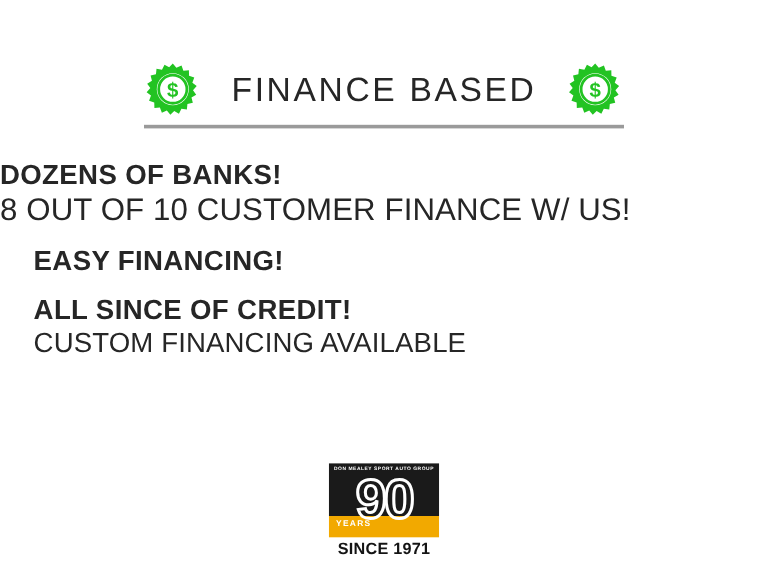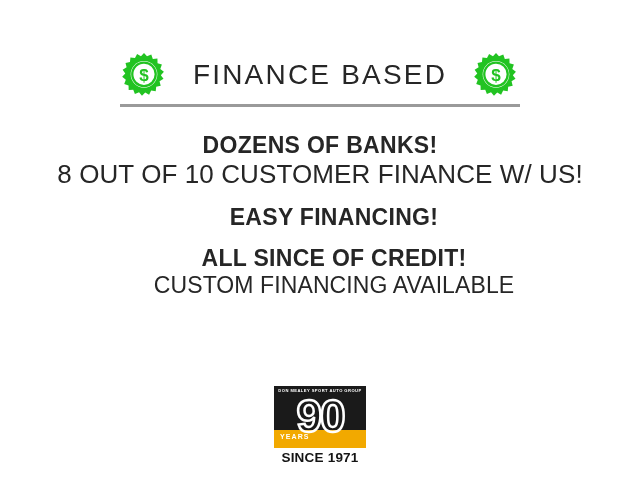--- a/index.html
+++ b/index.html
@@ -61,21 +61,21 @@
     height: 3px;
     background: #9a9a9a;
   }
 
   
   .copy {
     position: absolute;
     top: 132px;
     left: 0;
     width: 640px;
-    text-align: center;
+    text-align: left;
   }
   .line {
     color: #262626;
     line-height: 1.18;
     white-space: nowrap;
     font-family: "Liberation Sans", sans-serif;
   }
   .line.head {
     font-weight: 700;
     font-size: 23px;

